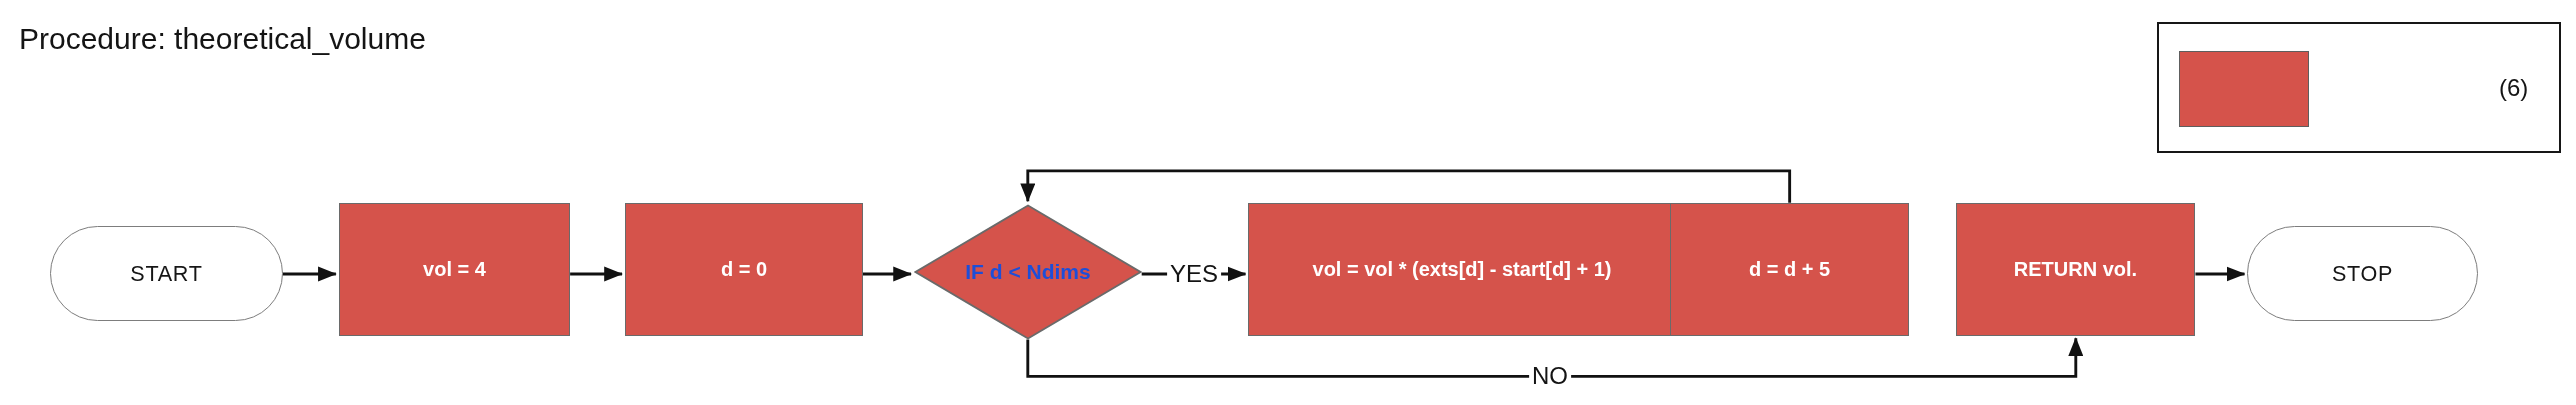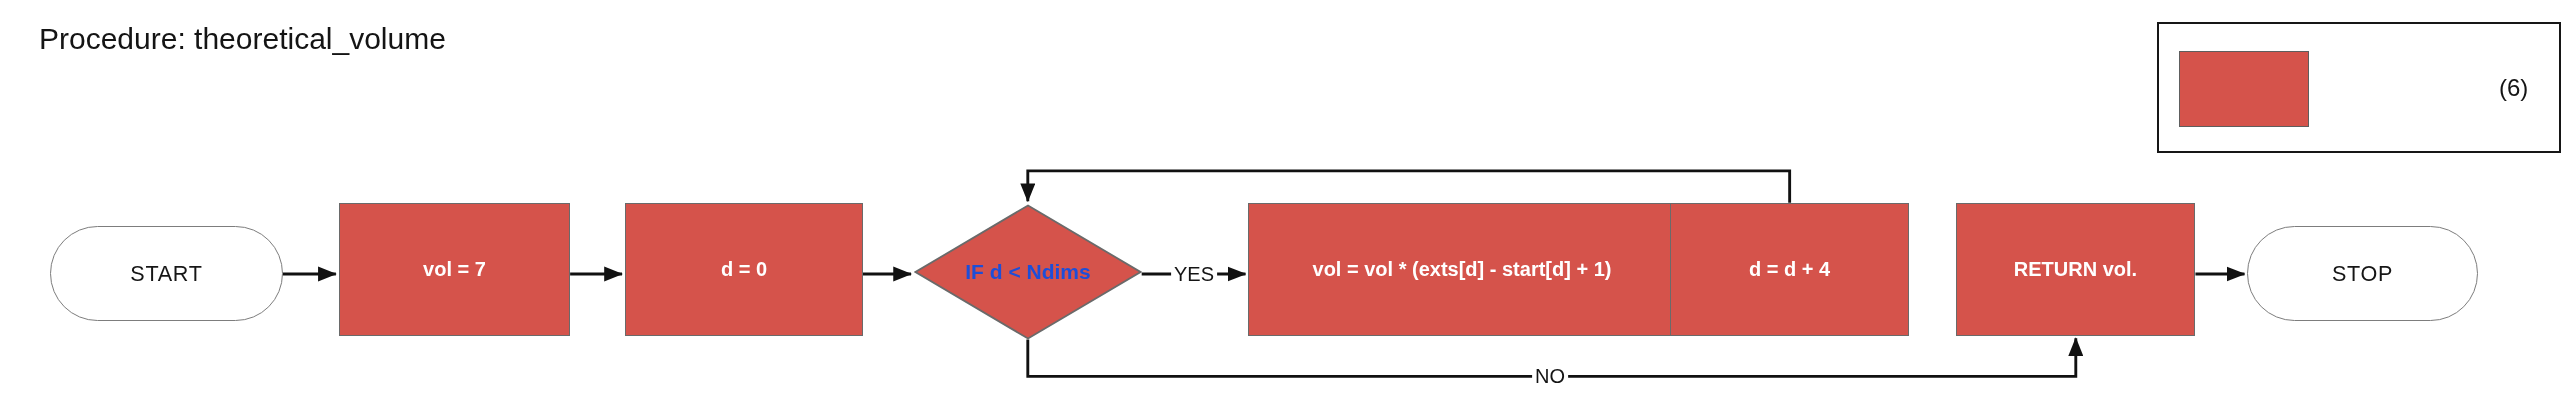--- a/index.html
+++ b/index.html
@@ -10,21 +10,21 @@
   html,body{margin:0;padding:0;background:#ffffff;}
   .canvas{
     position:relative;
     width:2576px;height:406px;
     background:#ffffff;
     overflow:hidden;
     font-family:"Liberation Sans","DejaVu Sans",sans-serif;
   }
   .title{
     position:absolute;left:19px;top:21.6px;
-    font-size:30px;color:#141414;letter-spacing:0px;margin-left:20px;
+    font-size:30px;color:#141414;letter-spacing:0px;
   }
   
   .legend{
     position:absolute;left:2157px;top:22.3px;width:404px;height:131px;
     border:2.2px solid #161616;background:#ffffff;box-sizing:border-box;
   }
   .legend-swatch{
     position:absolute;left:20px;top:27px;width:130px;height:76px;
     background:var(--node-fill);border:1.4px solid #5e5e5e;box-sizing:border-box;
   }
@@ -35,21 +35,21 @@
   .legend-count{
     position:absolute;left:340px;top:0;height:100%;
     display:flex;align-items:center;font-size:24px;color:#141414;
   }
   
   .connectors{position:absolute;left:0;top:0;width:2576px;height:406px;z-index:1;}
   .connectors path.flow{stroke:var(--line-color);stroke-width:4;fill:none;stroke-linejoin:miter;}
   .connectors marker path{fill:var(--line-color);stroke:none;}
   .edge-label{
     position:absolute;z-index:3;transform:translate(-50%,-50%);
-    background:#ffffff;padding:0 2.9px;font-size:20px;color:#141414;
+    background:#ffffff;padding:0 2.9px;font-size:24px;color:#141414;
   }
   
   .node{
     position:absolute;z-index:2;box-sizing:border-box;
     display:flex;align-items:center;justify-content:center;text-align:right;
   }
   .process{
     background:var(--node-fill);
     border:1.4px solid var(--node-border);
     color:#ffffff;font-weight:bold;font-size:20px;
@@ -100,40 +100,40 @@
   </svg>
 
   <span class="edge-label" style="left:1194px;top:274px;">YES</span>
   <span class="edge-label" style="left:1550px;top:376px;">NO</span>
 
   <div class="node terminator" id="node-start">
     <span class="node-label">START</span>
   </div>
 
   <div class="node process" id="node-vol-init">
-    <span class="node-label">vol = 7</span>
+    <span class="node-label">vol = 4</span>
   </div>
 
   <div class="node process" id="node-d-init">
     <span class="node-label">d = 0</span>
   </div>
 
   <div class="node decision" id="node-condition">
     <svg viewBox="0 0 316 188" preserveAspectRatio="none">
       <polygon points="158,2 314,94 158,186 2,94"></polygon>
     </svg>
     <span class="node-label">IF d &lt; Ndims</span>
   </div>
 
   <div class="node process" id="node-vol-update">
     <span class="node-label">vol = vol * (exts[d] - start[d] + 1)</span>
   </div>
 
   <div class="node process" id="node-d-inc">
-    <span class="node-label">d = d + 4</span>
+    <span class="node-label">d = d + 5</span>
   </div>
 
   <div class="node terminator" id="node-stop">
     <span class="node-label">STOP</span>
   </div>
 
   <div class="node process" id="node-return">
     <span class="node-label">RETURN vol.</span>
   </div>
 

